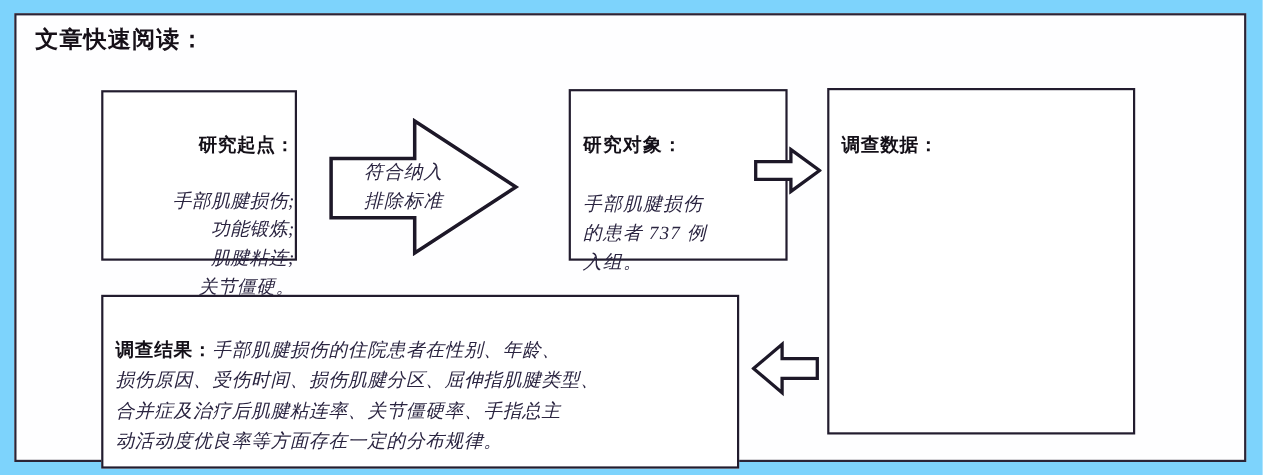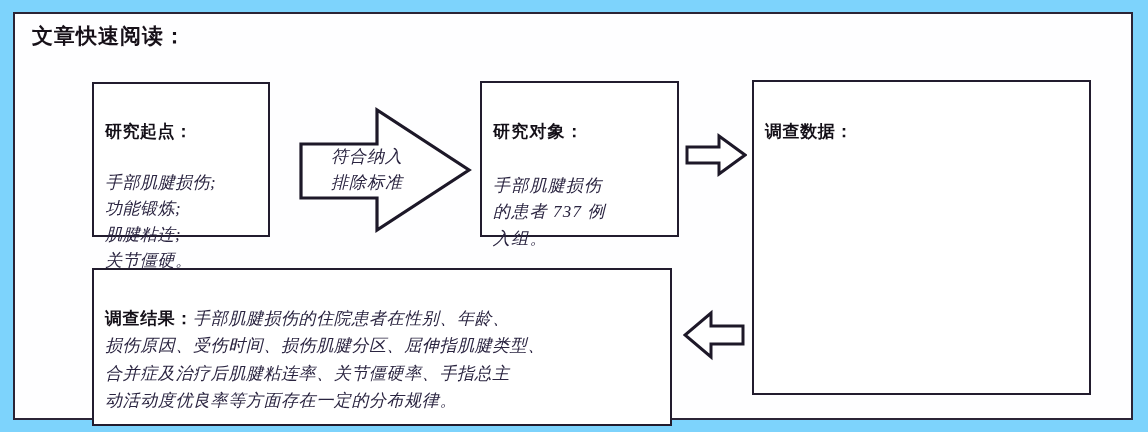--- a/index.html
+++ b/index.html
@@ -53,43 +53,43 @@
   }
   .node-head {
     font-family: "Liberation Sans", "DejaVu Sans", sans-serif;
     font-weight: bold;
     font-style: normal;
     color: #141018;
   }
 
   
   #box-start {
-    left: 92px; top: 82px; width: 178px; height: 155px;
+    left: 92px; top: 82px; width: 178px; height: 155px; text-align: right;
   }
   #box-start .inner {
     padding: 9px 0 0 11px;
     font-size: 17px;
     line-height: 1.52;
     letter-spacing: 0.5px;
   }
 
   
   #box-subject {
-    left: 480px; top: 81px; width: 199px; height: 156px;
+    left: 517px; top: 81px; width: 199px; height: 156px;
   }
   #box-subject .inner {
     padding: 9px 0 0 11px;
     font-size: 17px;
     line-height: 1.58;
     letter-spacing: 1.2px;
   }
 
   
   #box-data {
-    left: 752px; top: 80px; width: 339px; height: 315px;
+    left: 752px; top: 80px; width: 280px; height: 315px;
   }
   #box-data .inner {
     padding: 8px 0 0 11px;
     font-size: 17px;
     line-height: 1.62;
     letter-spacing: 0.6px;
   }
 
   
   #box-result {

